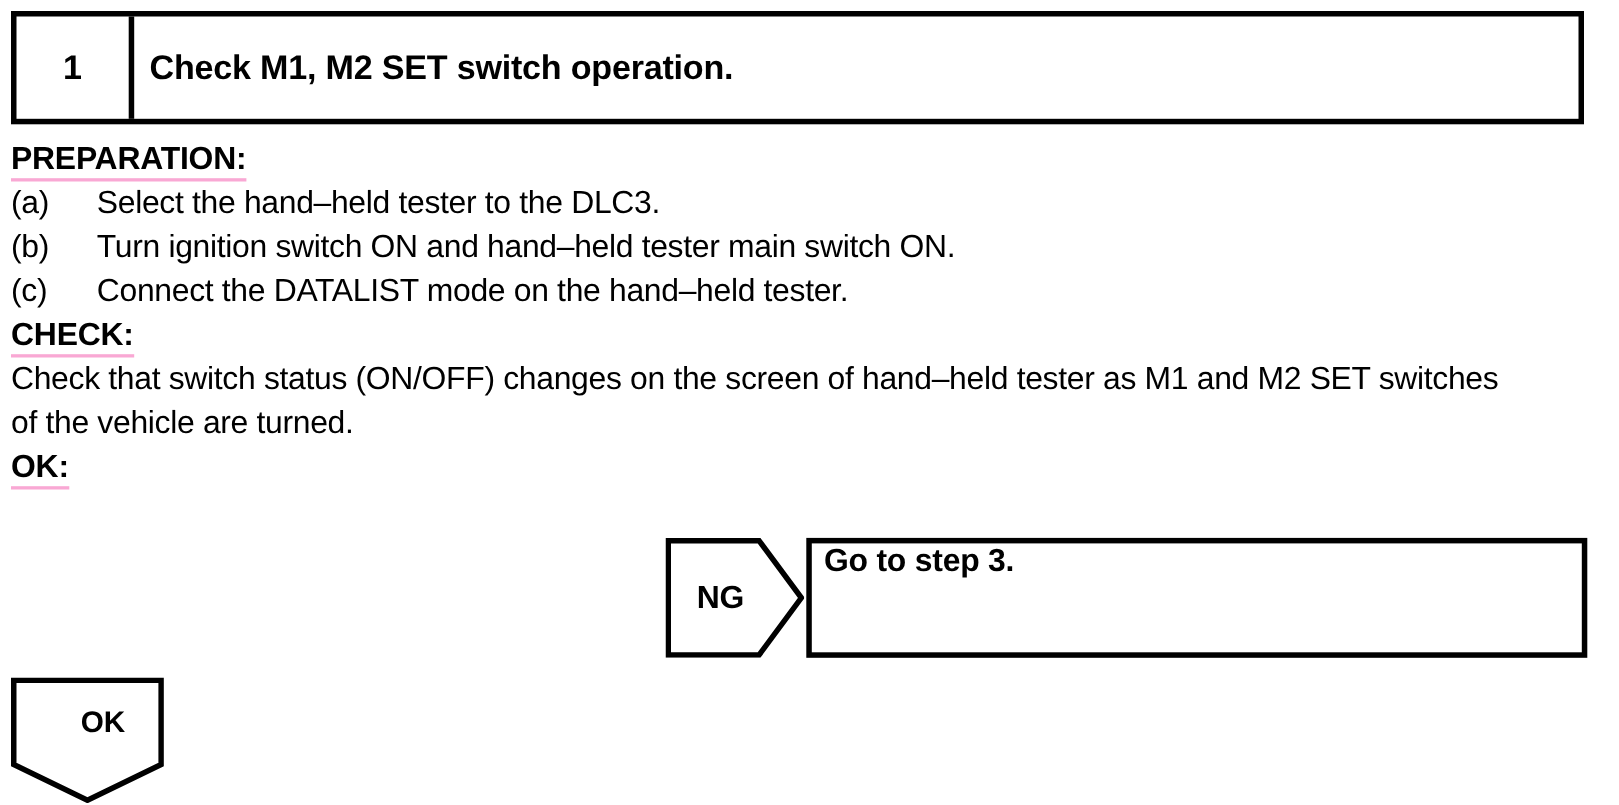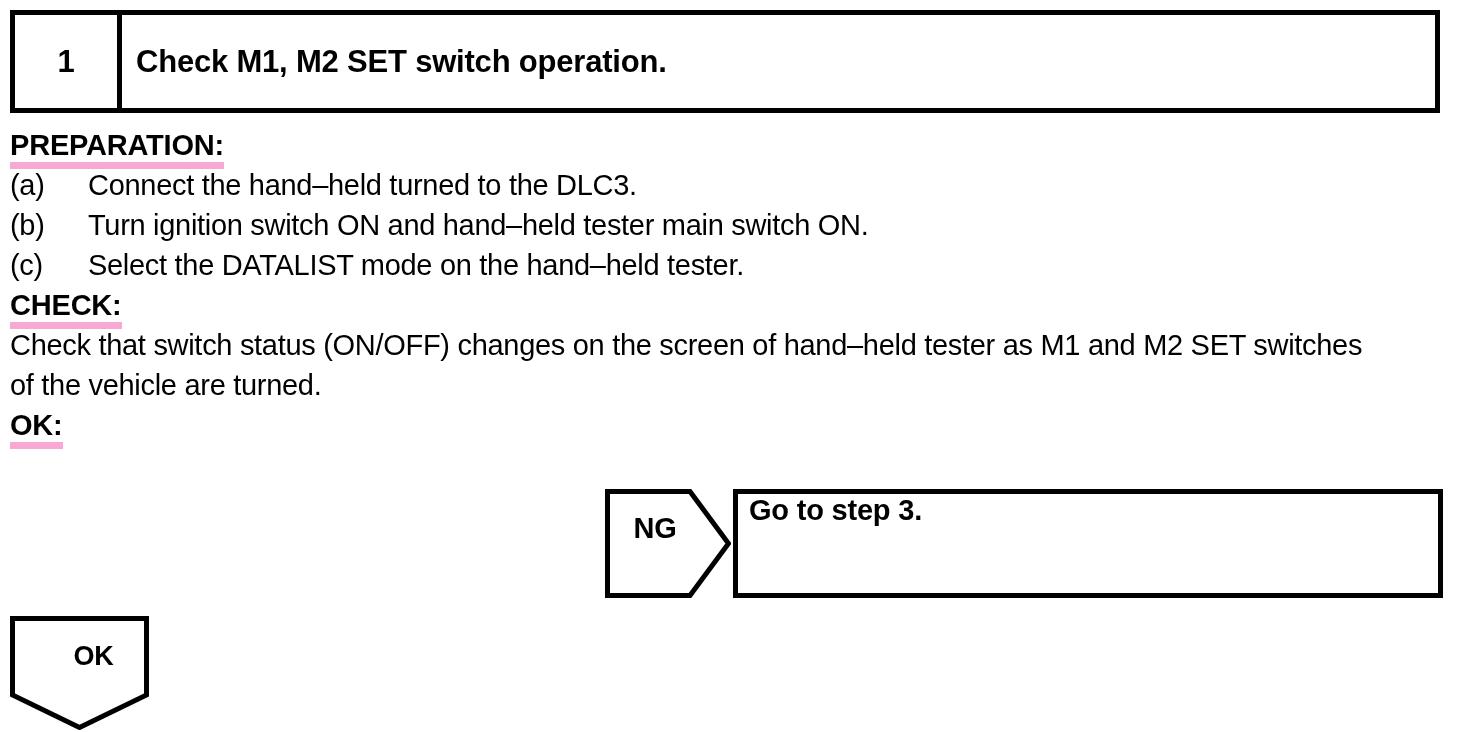--- a/index.html
+++ b/index.html
@@ -81,21 +81,21 @@
     line-height: 40px;
     font-size: 29px;
     white-space: nowrap;
     letter-spacing: -0.3px;
   }
   .heading {
     font-weight: bold;
     letter-spacing: -0.2px;
   }
   .heading > span {
-    border-bottom: 7px solid #f9a8d4;
+    border-bottom: 3px solid #f9a8d4;
     padding-bottom: 1px;
     display: inline-block;
     line-height: 32px;
     height: 32px;
   }
   .lettered {
     display: flex;
   }
   .lettered .marker {
     width: 78px;
@@ -118,21 +118,21 @@
     height: 109px;
   }
   .ng-arrow svg {
     display: block;
     width: 126px;
     height: 109px;
   }
   .ng-label {
     position: absolute;
     left: 605px;
-    top: 474px;
+    top: 490px;
     width: 100px;
     height: 109px;
     display: flex;
     align-items: center;
     justify-content: center;
     font-size: 29px;
     font-weight: bold;
     letter-spacing: -0.2px;
   }
 
@@ -198,31 +198,31 @@
   </div>
 
   <div class="body-text">
 
     <div class="line heading">
       <span>PREPARATION:</span>
     </div>
 
     <div class="line lettered">
       <span class="marker">(a)</span>
-      <span class="ltext">Connect the hand–held turned to the DLC3.</span>
+      <span class="ltext">Select the hand–held tester to the DLC3.</span>
     </div>
 
     <div class="line lettered">
       <span class="marker">(b)</span>
       <span class="ltext">Turn ignition switch ON and hand–held tester main switch ON.</span>
     </div>
 
     <div class="line lettered">
       <span class="marker">(c)</span>
-      <span class="ltext">Select the DATALIST mode on the hand–held tester.</span>
+      <span class="ltext">Connect the DATALIST mode on the hand–held tester.</span>
     </div>
 
     <div class="line heading">
       <span>CHECK:</span>
     </div>
 
     <div class="line">Check that switch status (ON/OFF) changes on the screen of hand–held tester as M1 and M2 SET switches</div>
     <div class="line">of the vehicle are turned.</div>
 
     <div class="line heading">

